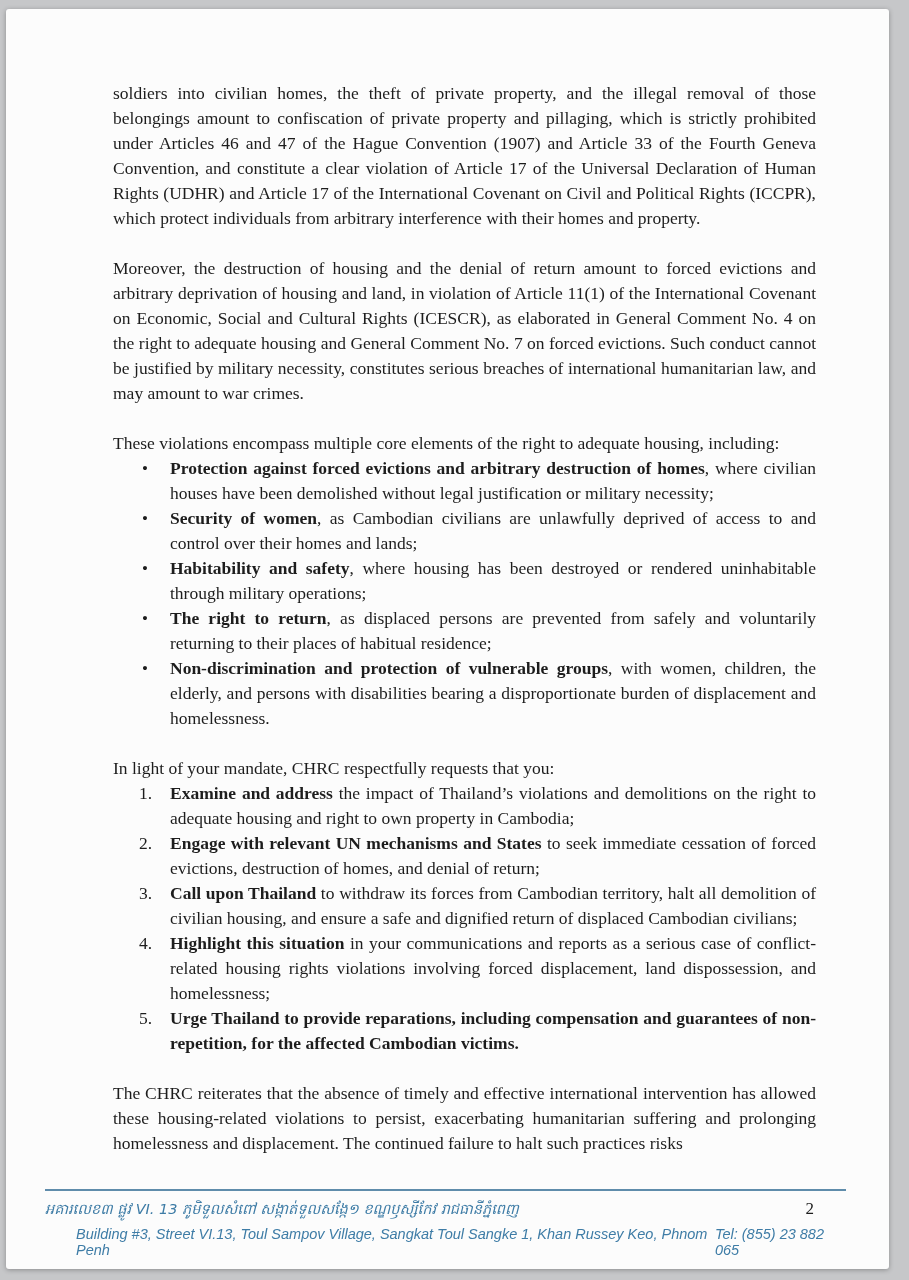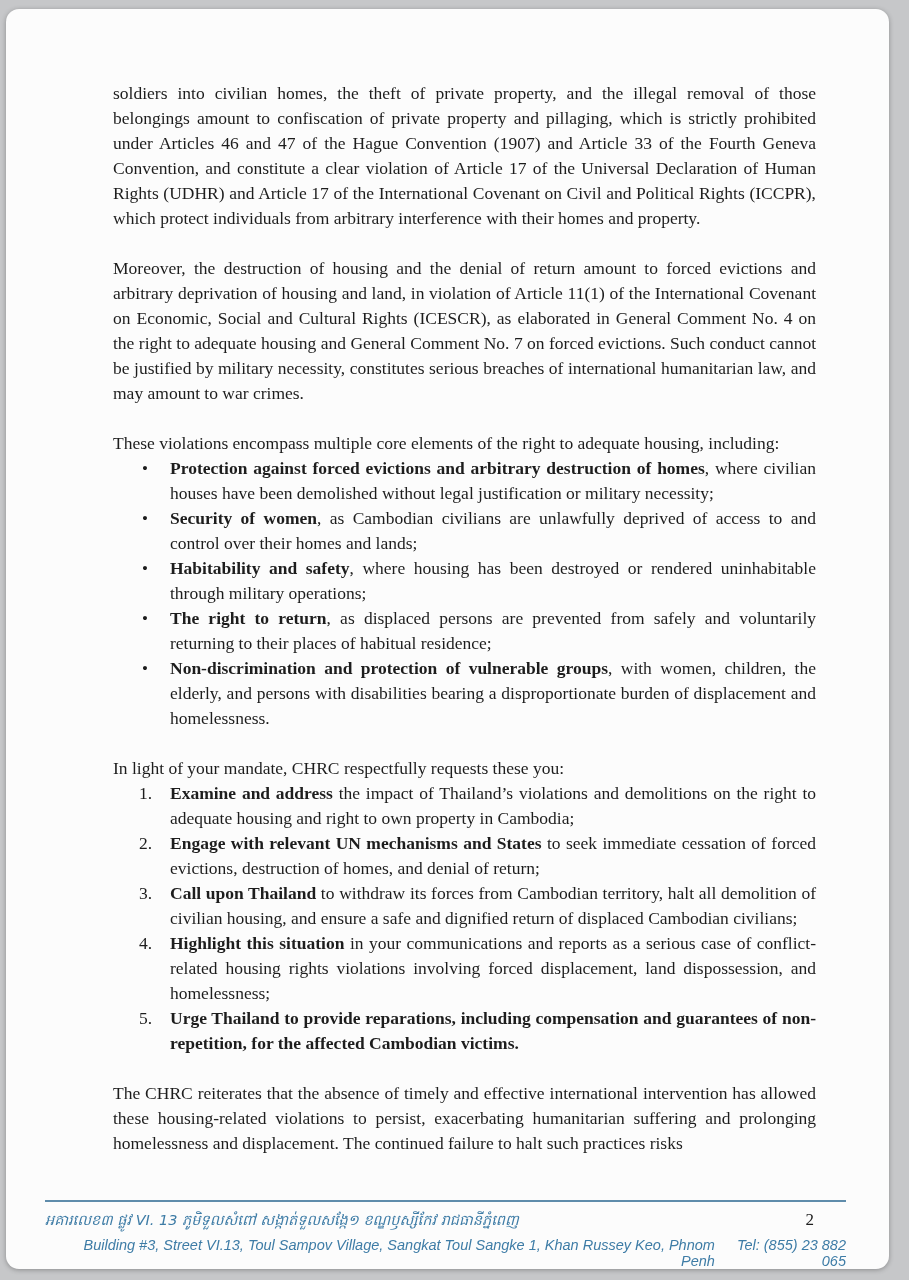--- a/index.html
+++ b/index.html
@@ -10,21 +10,21 @@
     background: #c6c7c9;
     overflow: hidden;
   }
   .page {
     position: absolute;
     left: 6px;
     top: 9px;
     width: 883px;
     height: 1260px;
     background: #fcfcfc;
-    border-radius: 13px;
+    border-radius: 3px;
     box-shadow: 0 1px 5px rgba(0,0,0,0.30);
   }
   .doc-content {
     position: absolute;
     left: 107px;
     top: 72px;
     width: 703px;
     font-family: "Liberation Serif", serif;
     font-size: 17.5px;
     line-height: 25px;
@@ -58,22 +58,21 @@
     position: absolute;
     left: -31px;
     top: 0;
   }
   .doc-list li b { font-weight: bold; margin-top: 28px; }
 
   .footer {
     position: absolute;
     left: 39px;
     width: 801px;
-    bottom: 0;
-    text-align: right;
+    bottom: 11px;
   }
   .footer-rule {
     height: 0;
     border-top: 2px solid #5f8cab;
   }
   .footer-row1 {
     display: flex;
     justify-content: space-between;
     align-items: center;
     margin-top: 4px;
@@ -112,21 +111,21 @@
       <p class="para">soldiers into civilian homes, the theft of private property, and the illegal removal of those belongings amount to confiscation of private property and pillaging, which is strictly prohibited under Articles 46 and 47 of the Hague Convention (1907) and Article 33 of the Fourth Geneva Convention, and constitute a clear violation of Article 17 of the Universal Declaration of Human Rights (UDHR) and Article 17 of the International Covenant on Civil and Political Rights (ICCPR), which protect individuals from arbitrary interference with their homes and property.</p>
       <p class="para">Moreover, the destruction of housing and the denial of return amount to forced evictions and arbitrary deprivation of housing and land, in violation of Article 11(1) of the International Covenant on Economic, Social and Cultural Rights (ICESCR), as elaborated in General Comment No. 4 on the right to adequate housing and General Comment No. 7 on forced evictions. Such conduct cannot be justified by military necessity, constitutes serious breaches of international humanitarian law, and may amount to war crimes.</p>
       <p class="para tight">These violations encompass multiple core elements of the right to adequate housing, including:</p>
       <ul class="doc-list bullet">
         <li><b>Protection against forced evictions and arbitrary destruction of homes</b>, where civilian houses have been demolished without legal justification or military necessity;</li>
         <li><b>Security of women</b>, as Cambodian civilians are unlawfully deprived of access to and control over their homes and lands;</li>
         <li><b>Habitability and safety</b>, where housing has been destroyed or rendered uninhabitable through military operations;</li>
         <li><b>The right to return</b>, as displaced persons are prevented from safely and voluntarily returning to their places of habitual residence;</li>
         <li><b>Non-discrimination and protection of vulnerable groups</b>, with women, children, the elderly, and persons with disabilities bearing a disproportionate burden of displacement and homelessness.</li>
       </ul>
-      <p class="para tight">In light of your mandate, CHRC respectfully requests these you:</p>
+      <p class="para tight">In light of your mandate, CHRC respectfully requests that you:</p>
       <ol class="doc-list number">
         <li><b>Examine and address</b> the impact of Thailand’s violations and demolitions on the right to adequate housing and right to own property in Cambodia;</li>
         <li><b>Engage with relevant UN mechanisms and States</b> to seek immediate cessation of forced evictions, destruction of homes, and denial of return;</li>
         <li><b>Call upon Thailand</b> to withdraw its forces from Cambodian territory, halt all demolition of civilian housing, and ensure a safe and dignified return of displaced Cambodian civilians;</li>
         <li><b>Highlight this situation</b> in your communications and reports as a serious case of conflict-related housing rights violations involving forced displacement, land dispossession, and homelessness;</li>
         <li><b>Urge Thailand to provide reparations, including compensation and guarantees of non-repetition, for the affected Cambodian victims.</b></li>
       </ol>
       <p class="para">The CHRC reiterates that the absence of timely and effective international intervention has allowed these housing-related violations to persist, exacerbating humanitarian suffering and prolonging homelessness and displacement. The continued failure to halt such practices risks</p>
     </div>
 

